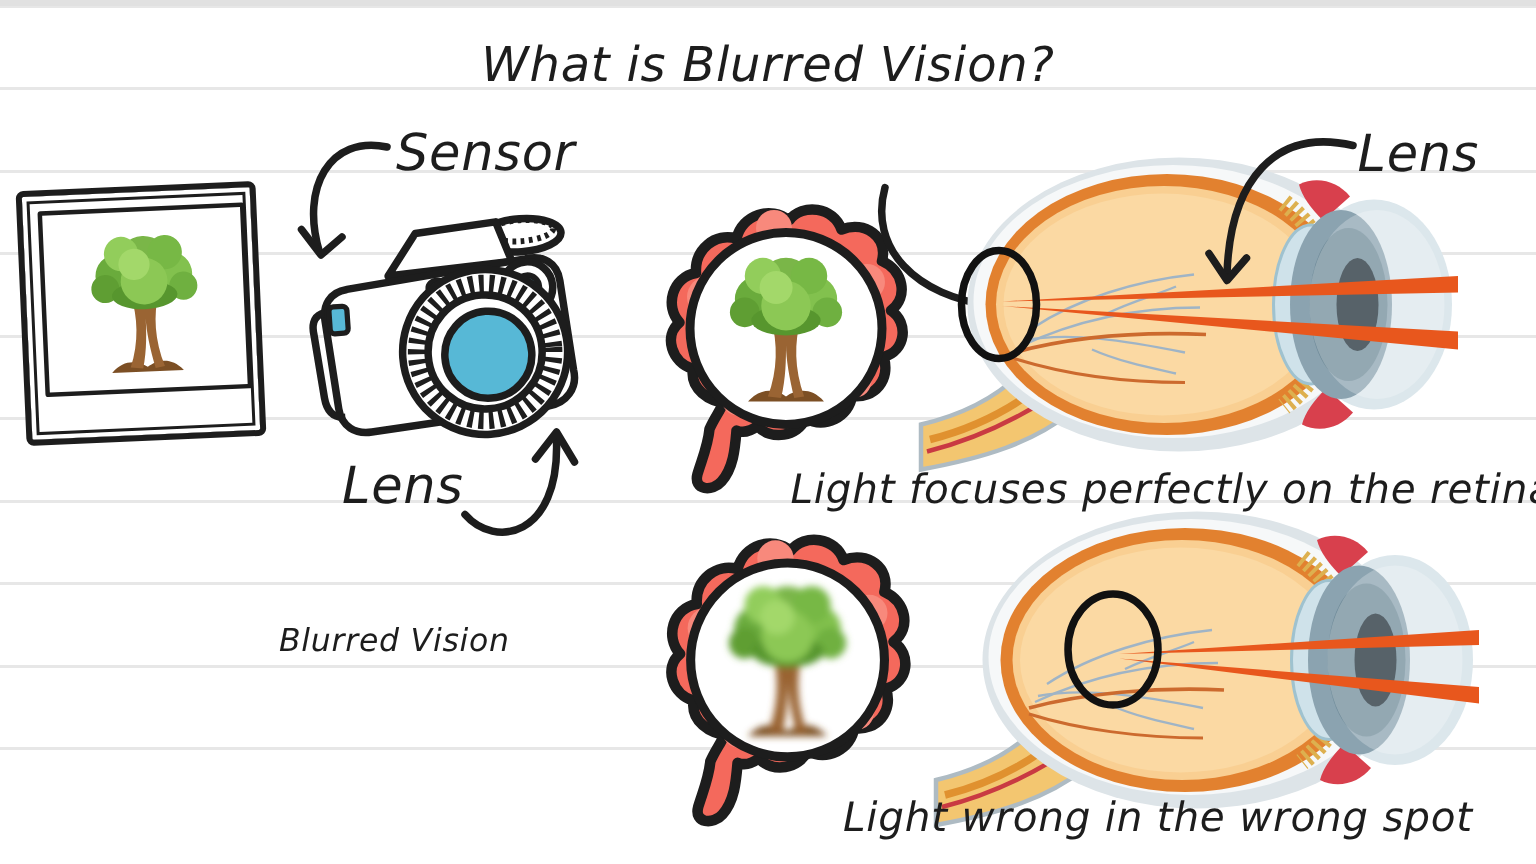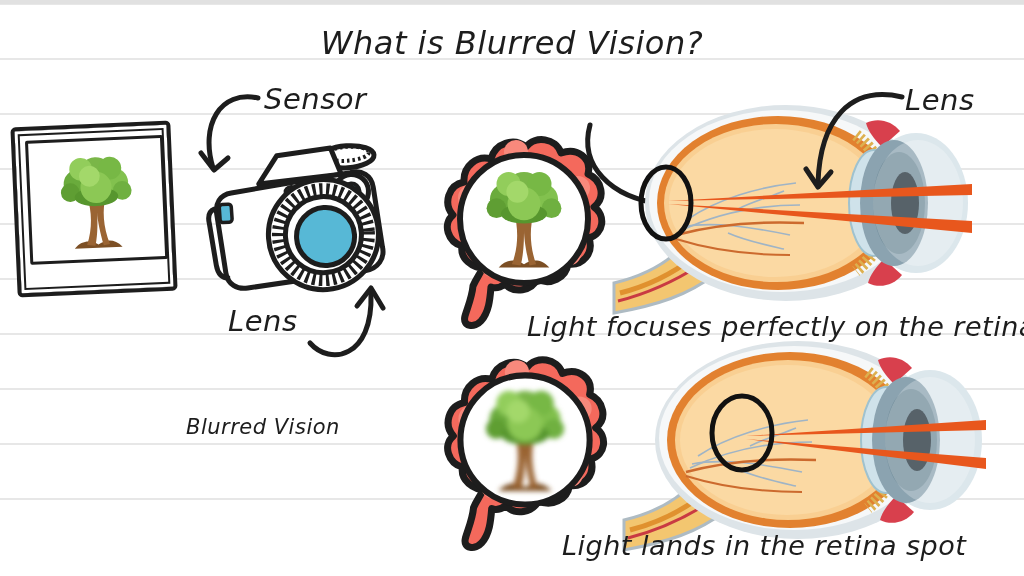--- a/index.html
+++ b/index.html
@@ -8,21 +8,21 @@
     background-color:#ffffff;
     background-image:repeating-linear-gradient(to bottom,
       #ffffff 0px,#ffffff 53px,#e7e7e7 53px,#e7e7e7 55px);
     background-position:0 -50px;
     font-family:"DejaVu Sans",sans-serif;
     color:#1d1d1d;
   }
   .topband{position:absolute;top:0;left:0;right:0;height:4px;background:#e1e1e1;}
   .hand{font-style:italic;font-weight:400;letter-spacing:.5px;white-space:nowrap;}
   .title{position:absolute;top:24px;left:0;width:100%;text-align:center;font-size:32px;}
-  .lbl{position:absolute;font-size:29px;}
+  .lbl{position:absolute;font-size:34px;}
   .caption{position:absolute;font-size:27px;}
   .abs{position:absolute;}
   svg{display:block;overflow:visible;}
   .polaroid{
     position:absolute;left:14px;top:124px;width:160px;height:170px;
     background:#fff;border:4px solid #1d1d1d;border-radius:5px;
     transform:rotate(-2.5deg);box-shadow:inset 0 0 0 3px #ffffff,inset 0 0 0 5px #1d1d1d;
     padding:10px 10px 0 10px;box-sizing:border-box;
   }
   .polaroid .photo{
@@ -198,14 +198,14 @@
     <ellipse cx="258" cy="100" rx="25" ry="53" fill="#cfe2ea" stroke="#9fc2cf" stroke-width="2"></ellipse>
     <ellipse cx="278" cy="100" rx="34" ry="63" fill="#8ba3b0"></ellipse>
     <ellipse cx="283" cy="100" rx="26" ry="51" fill="#6f8b99"></ellipse>
     <ellipse cx="289" cy="100" rx="14" ry="31" fill="#1f2e37"></ellipse>
     <ellipse cx="302" cy="100" rx="45" ry="63" fill="rgba(255,255,255,0.25)"></ellipse>
     <path d="M358,80 L118,96 L358,90 Z" fill="#e8571d"></path>
     <path d="M358,118 L118,99 L358,129 Z" fill="#e8571d"></path>
     <ellipse cx="114" cy="93" rx="30" ry="37" fill="none" stroke="#111" stroke-width="5"></ellipse>
   </svg>
 
-  <div class="caption hand" style="left:562px;top:530px;">Light lands in the retina spot</div>
+  <div class="caption hand" style="left:562px;top:530px;">Light wrong in the wrong spot</div>
 </div>
 
 </body></html>

